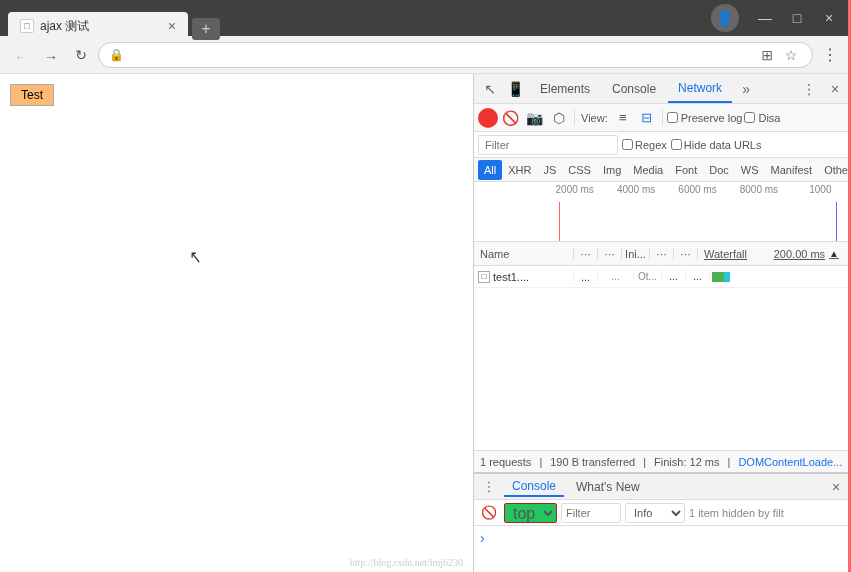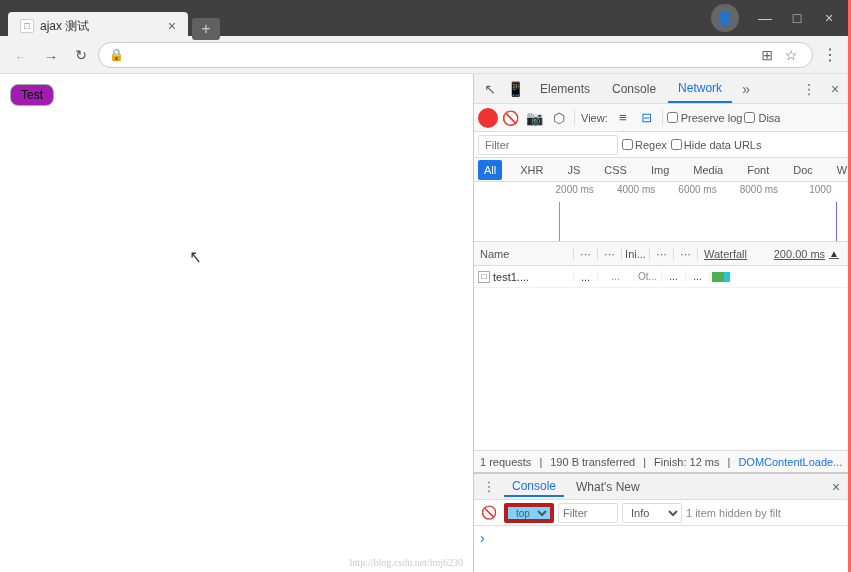--- a/index.html
+++ b/index.html
@@ -198,24 +198,24 @@
       background: #fff;
       position: relative;
       overflow: hidden;
     }
     .test-button {
       position: absolute;
       top: 10px;
       left: 10px;
       padding: 3px 10px;
       border: 1px solid #aaa;
-      background: #a21caf;
+      background: #fdba74;
       font-size: 12px;
       cursor: pointer;
-      border-radius: 8px;
+      border-radius: 0;
     }
 
     
     .devtools {
       width: 378px;
       display: flex;
       flex-direction: column;
       background: #fff;
       border-left: 1px solid #ccc;
       flex-shrink: 0;
@@ -347,21 +347,21 @@
     .filter-checkbox-label input { width: 11px; height: 11px; }
 
     
     .type-filter-row {
       height: 24px;
       background: #f8f8f8;
       border-bottom: 1px solid #ddd;
       display: flex;
       align-items: center;
       padding: 0 4px;
-      gap: 12px;
+      gap: 0;
       flex-shrink: 0;
       overflow-x: auto;
     }
     .type-btn {
       padding: 2px 6px;
       font-size: 11px;
       color: #555;
       cursor: pointer;
       white-space: nowrap;
       height: 20px;
@@ -546,26 +546,26 @@
       height: 22px;
       display: flex;
       align-items: center;
       justify-content: center;
       color: #666;
       font-size: 13px;
       cursor: pointer;
     }
     .console-select {
       height: 20px;
-      font-size: 10px;
-      border: 4px solid #b91c1c;
+      font-size: 16px;
+      border: 1px solid #b91c1c;
       border-radius: 2px;
       padding: 0 4px;
       color: #555;
-      background: #7dd3fc;
+      background: #22c55e;
     }
     .console-filter {
       height: 20px;
       font-size: 11px;
       border: 1px solid #ddd;
       border-radius: 2px;
       padding: 0 4px;
       color: #555;
       background: #fff;
       width: 60px;

